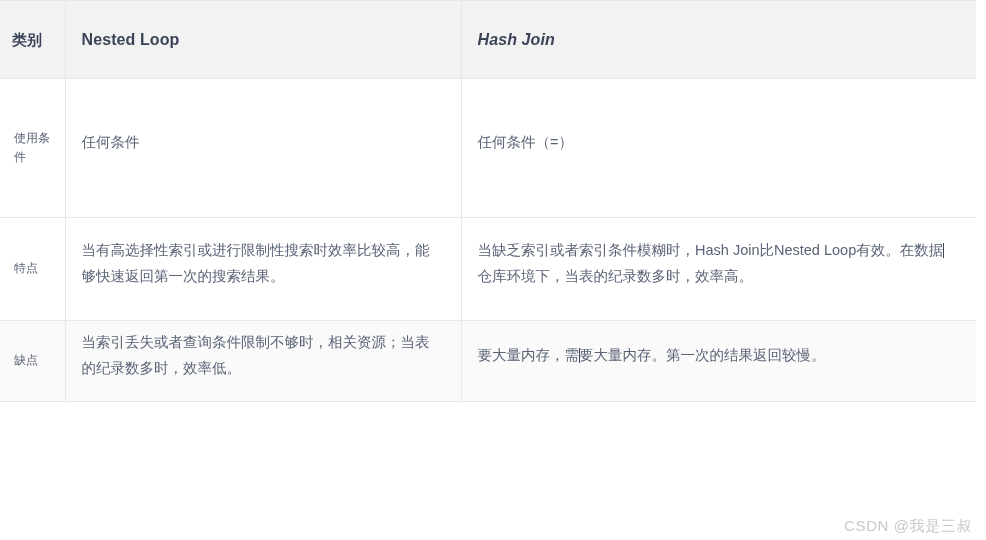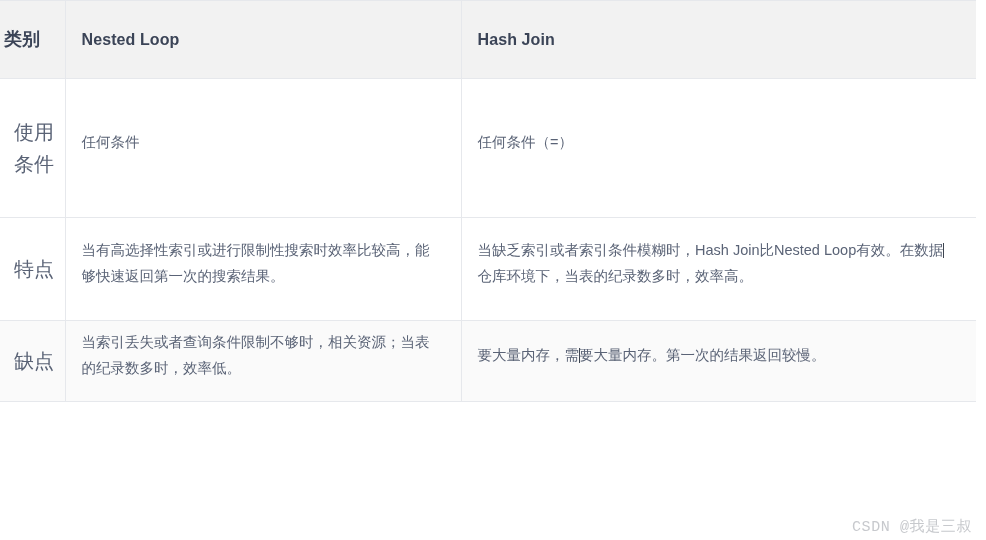--- a/index.html
+++ b/index.html
@@ -44,46 +44,46 @@
     vertical-align: middle;
     font-weight: bold;
     color: #3b4457;
     font-size: 16px;
     letter-spacing: 0.1px;
     padding: 0 0 0 16px;
     height: 78px;
     box-sizing: border-box;
   }
   thead tr.head-row th.cat-head {
-    padding-left: 4px;
+    padding-left: 12px;
     padding-right: 8px;
-    font-size: 18px;
+    font-size: 15px;
     line-height: 1.42;
   }
-  thead tr.head-row th:last-child { border-right: none; }
+  thead tr.head-row th:last-child { border-right: none; font-style: italic; }
 
   tbody td {
     border-right: 1px solid #e6e8ec;
     border-bottom: 1px solid #e6e8ec;
     vertical-align: middle;
     text-align: left;
     color: #5a6376;
     font-size: 14.5px;
     line-height: 1.78;
     padding: 6px 22px 16px 16px;
     box-sizing: border-box;
   }
   tbody td:last-child { border-right: none; }
   tbody tr:last-child td { border-bottom: none; }
 
   tbody td.cat-cell {
     padding: 6px 8px 6px 14px;
     color: #5a6376;
     font-weight: normal;
-    font-size: 20px;
+    font-size: 12px;
     line-height: 1.62;
     text-align: left;
   }
 
   tbody tr.stripe td { background: #fafafa; }
   tbody tr.plain  td { background: #ffffff; }
 
   tr.r-usecond td  { height: 139px; }
   tr.r-resource td { height: 139px; }
   tr.r-feature td  { height: 103px; }
@@ -100,21 +100,21 @@
 
   .watermark {
     position: absolute;
     right: 14px;
     bottom: 4px;
     color: #c7c9cd;
     font-size: 15px;
     letter-spacing: 0.6px;
     white-space: nowrap;
     pointer-events: none;
-    font-family: Liberation Mono, monospace;
+    font-family: Liberation Sans, sans-serif;
   }
 </style>
 </head>
 <body>
 
 <div class="page">
 
   <table class="compare">
     <colgroup>
       <col class="c-cat">

